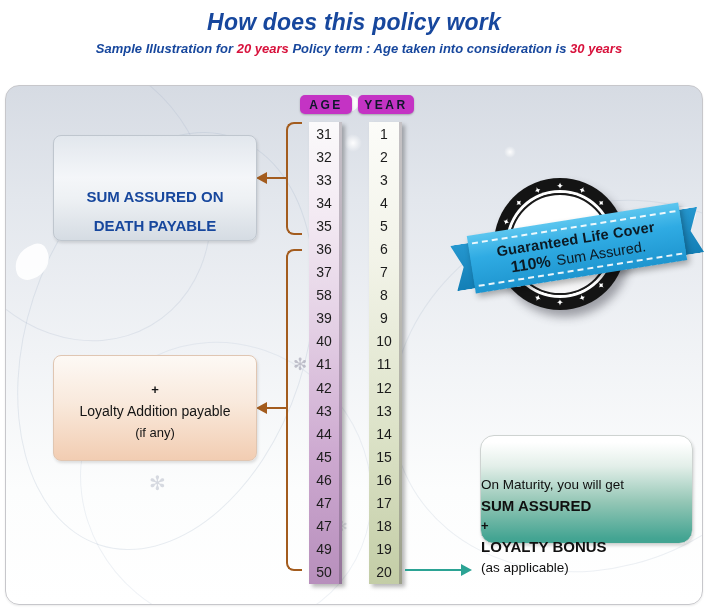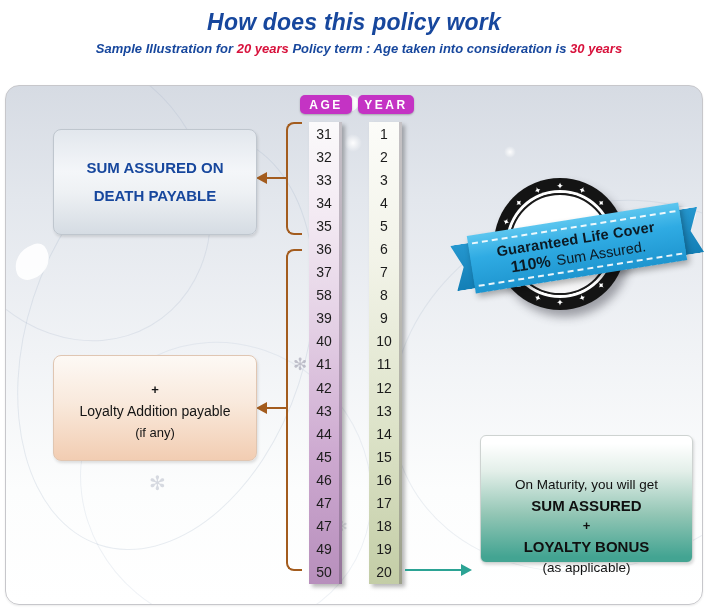--- a/index.html
+++ b/index.html
@@ -34,21 +34,21 @@
   .sp2 { left:338px; top:48px; width:18px; height:18px; }
   .sp3 { left:498px; top:60px; width:12px; height:12px; }
   .flower { position:absolute; color:rgba(150,148,165,0.55); font-size:17px; }
   .fl1 { left:287px; top:268px; }
   .fl2 { left:143px; top:385px; color:rgba(168,176,190,0.45); font-size:20px; }
   .fl3 { left:330px; top:432px; color:rgba(168,176,190,0.35); font-size:14px; }
   .flower::before { content:"\273B"; }
 
   
   .pill { position:absolute; top:95px; height:19px; background:#C433C4; border-radius:5px;
-          color:#ffffff; font-size:12px; font-weight:bold; letter-spacing:2.5px;
+          color:#0f172a; font-size:12px; font-weight:bold; letter-spacing:2.5px;
           display:flex; align-items:center; justify-content:center;
           box-shadow:0 1px 2px rgba(0,0,0,0.25); }
   .pill-age  { left:300px; width:52px; }
   .pill-year { left:358px; width:56px; }
 
   
   .col { position:absolute; top:122px; width:33px; height:462px; display:flex; flex-direction:column;
          border-right:3px solid rgba(70,60,75,0.30);
          box-shadow:3px 3px 4px rgba(0,0,0,0.28); }
   .col-age  { left:309px;
@@ -70,22 +70,22 @@
   .arrow-left { position:absolute; width:0; height:0;
                 border-top:6px solid transparent; border-bottom:6px solid transparent;
                 border-right:11px solid #A35C1E; }
   .ah1 { left:256px; top:172px; }
   .ah2 { left:256px; top:402px; }
 
   
   .callout { position:absolute; left:53px; width:204px; height:106px; border-radius:8px;
              display:flex; flex-direction:column; align-items:center; justify-content:center;
              text-align:center; box-shadow:1px 2px 3px rgba(0,0,0,0.12); }
-  .box-death { top:129px; border:1px solid #bfc6ce;
-      background:linear-gradient(180deg,#e2e7ed 0%, #f4f6f9 40%, #eef1f4 60%, #d5dce3 100%); }
+  .box-death { top:135px; border:1px solid #bfc6ce;
+      background:linear-gradient(180deg,#e2e7ed 0%, #f4f6f9 40%, #eef1f4 60%, #d5dce3 100%);justify-content:flex-end; }
   .box-death .ln { font-size:15px; font-weight:bold; color:#17479D; line-height:1.9; }
   .box-loyalty { top:355px; border:1px solid #e0c6b2;
       background:linear-gradient(180deg,#fdf9f5 0%, #f9e9dc 45%, #f2cdb2 100%); color:#141414; }
   .box-loyalty .b1 { font-size:13px; font-weight:bold; }
   .box-loyalty .plus { font-size:13px; font-weight:bold; margin:6px 0; }
   .box-loyalty .b2 { font-size:14px; font-weight:normal; }
   .box-loyalty .note { font-size:13px; margin-top:6px; }
 
   
   .badge-circle { position:absolute; left:494px; top:178px; width:132px; height:132px;
@@ -126,24 +126,24 @@
                  box-shadow:2px 4px 6px rgba(0,0,0,0.30);
                  display:flex; align-items:center; justify-content:center; }
   .ribbon-text { width:100%; margin:0 4px; padding:3px 0; text-align:center; color:#0c1a24;
                  border-top:2px dashed rgba(255,255,255,0.9);
                  border-bottom:2px dashed rgba(255,255,255,0.9); }
   .ribbon-text .l1 { font-size:14.5px; font-weight:600; letter-spacing:0.2px; }
   .ribbon-text .l2 { font-size:14.5px; margin-top:1px; }
   .ribbon-text .pct { font-weight:bold; font-size:16px; margin-right:6px; }
 
   
-  .box-maturity { position:absolute; left:480px; top:435px; width:213px; height:128px;
-                  border:1px solid #ced3d1; border-radius:6px;
+  .box-maturity { position:absolute; left:480px; top:435px; width:213px; height:109px;
+                  border:1px solid #ced3d1; border-radius:14px;
                   background:linear-gradient(180deg,#ffffff 6%, #e3efe9 28%, #93c6b5 62%, #43a492 96%);
-                  text-align:center; color:#101010; padding-top:38px;
+                  color:#101010; padding-top:38px;
                   box-shadow:1px 2px 3px rgba(0,0,0,0.15); }
   .box-maturity .m1 { font-size:13.5px; line-height:21px; }
   .box-maturity .m2 { font-size:15px; font-weight:bold; line-height:21px; }
   .box-maturity .mplus { font-size:13px; font-weight:bold; line-height:20px; }
   .box-maturity .m3 { font-size:15px; font-weight:bold; line-height:21px; }
   .box-maturity .m4 { font-size:13.5px; line-height:21px; }
 
   
   .teal-line { position:absolute; left:405px; top:569px; width:57px; height:2px; background:#2BA394; }
   .teal-head { position:absolute; left:461px; top:564px; width:0; height:0;

